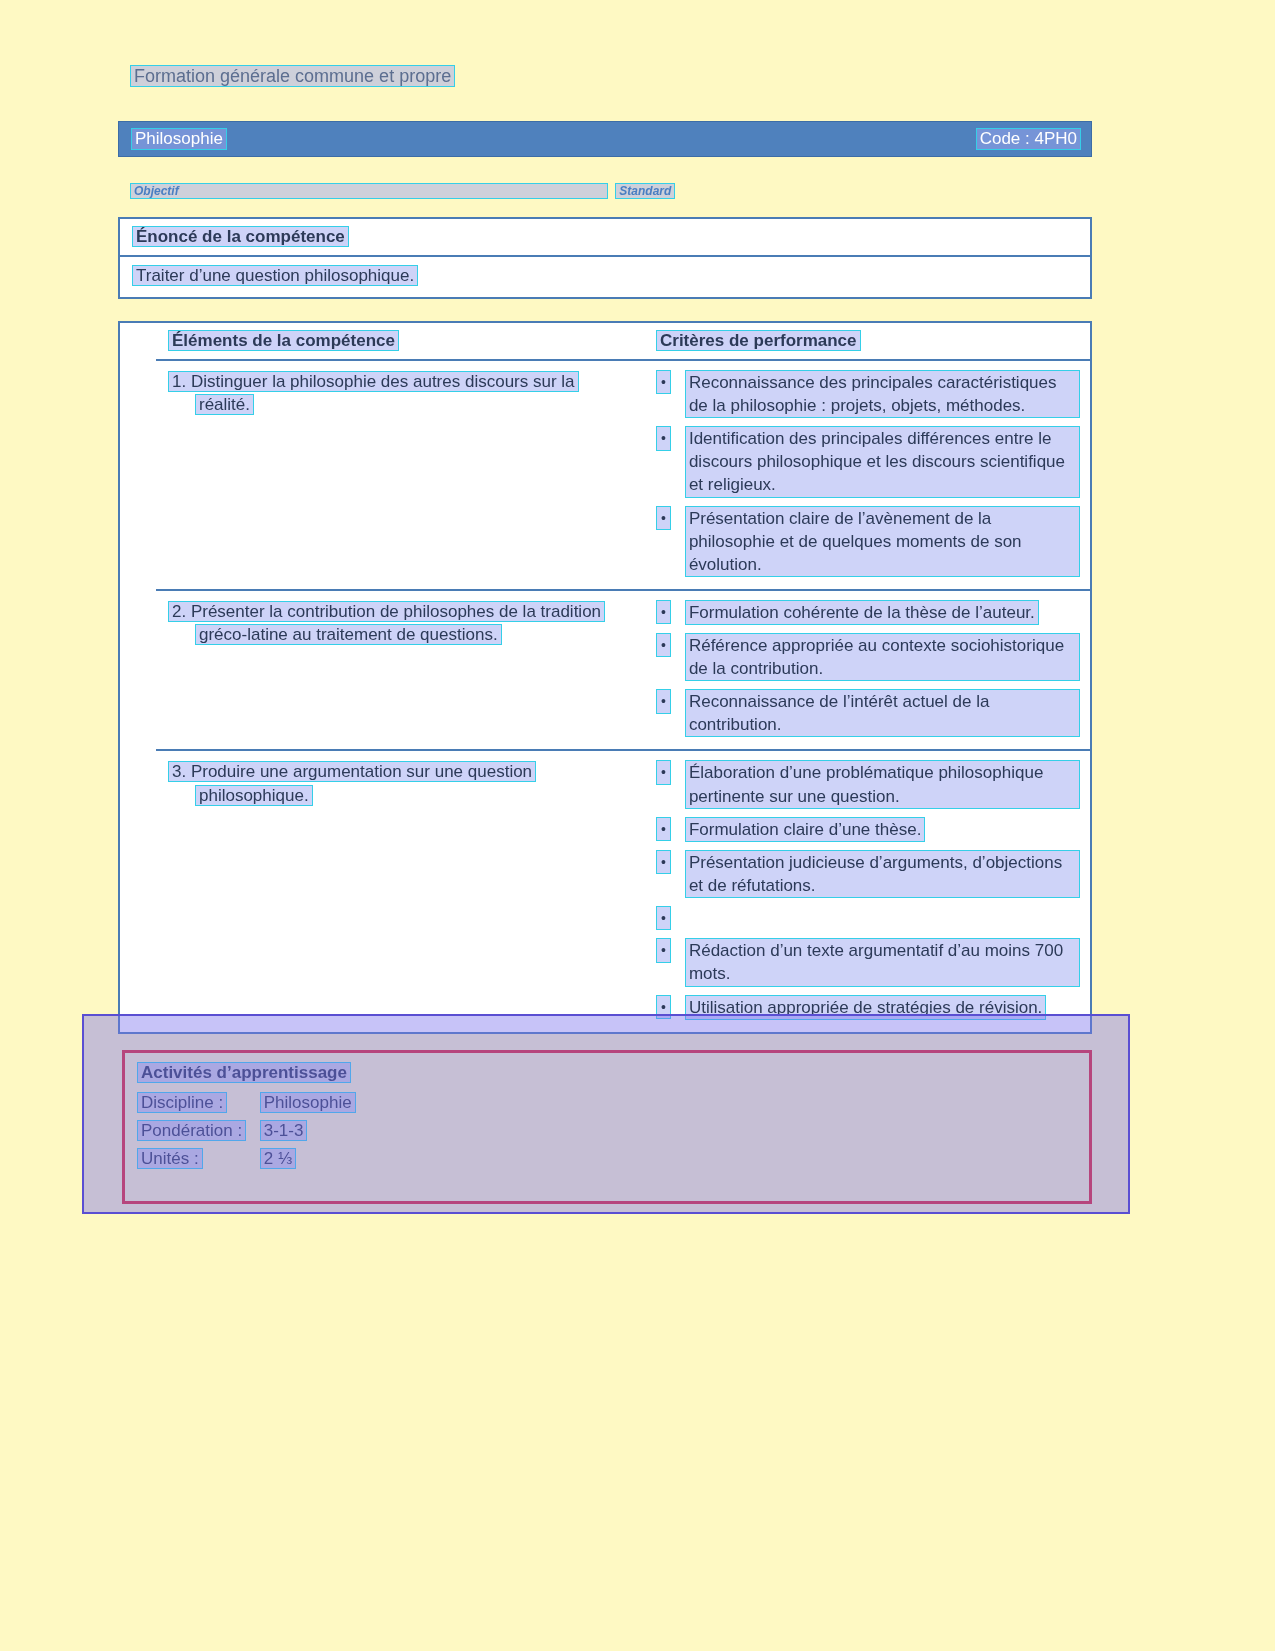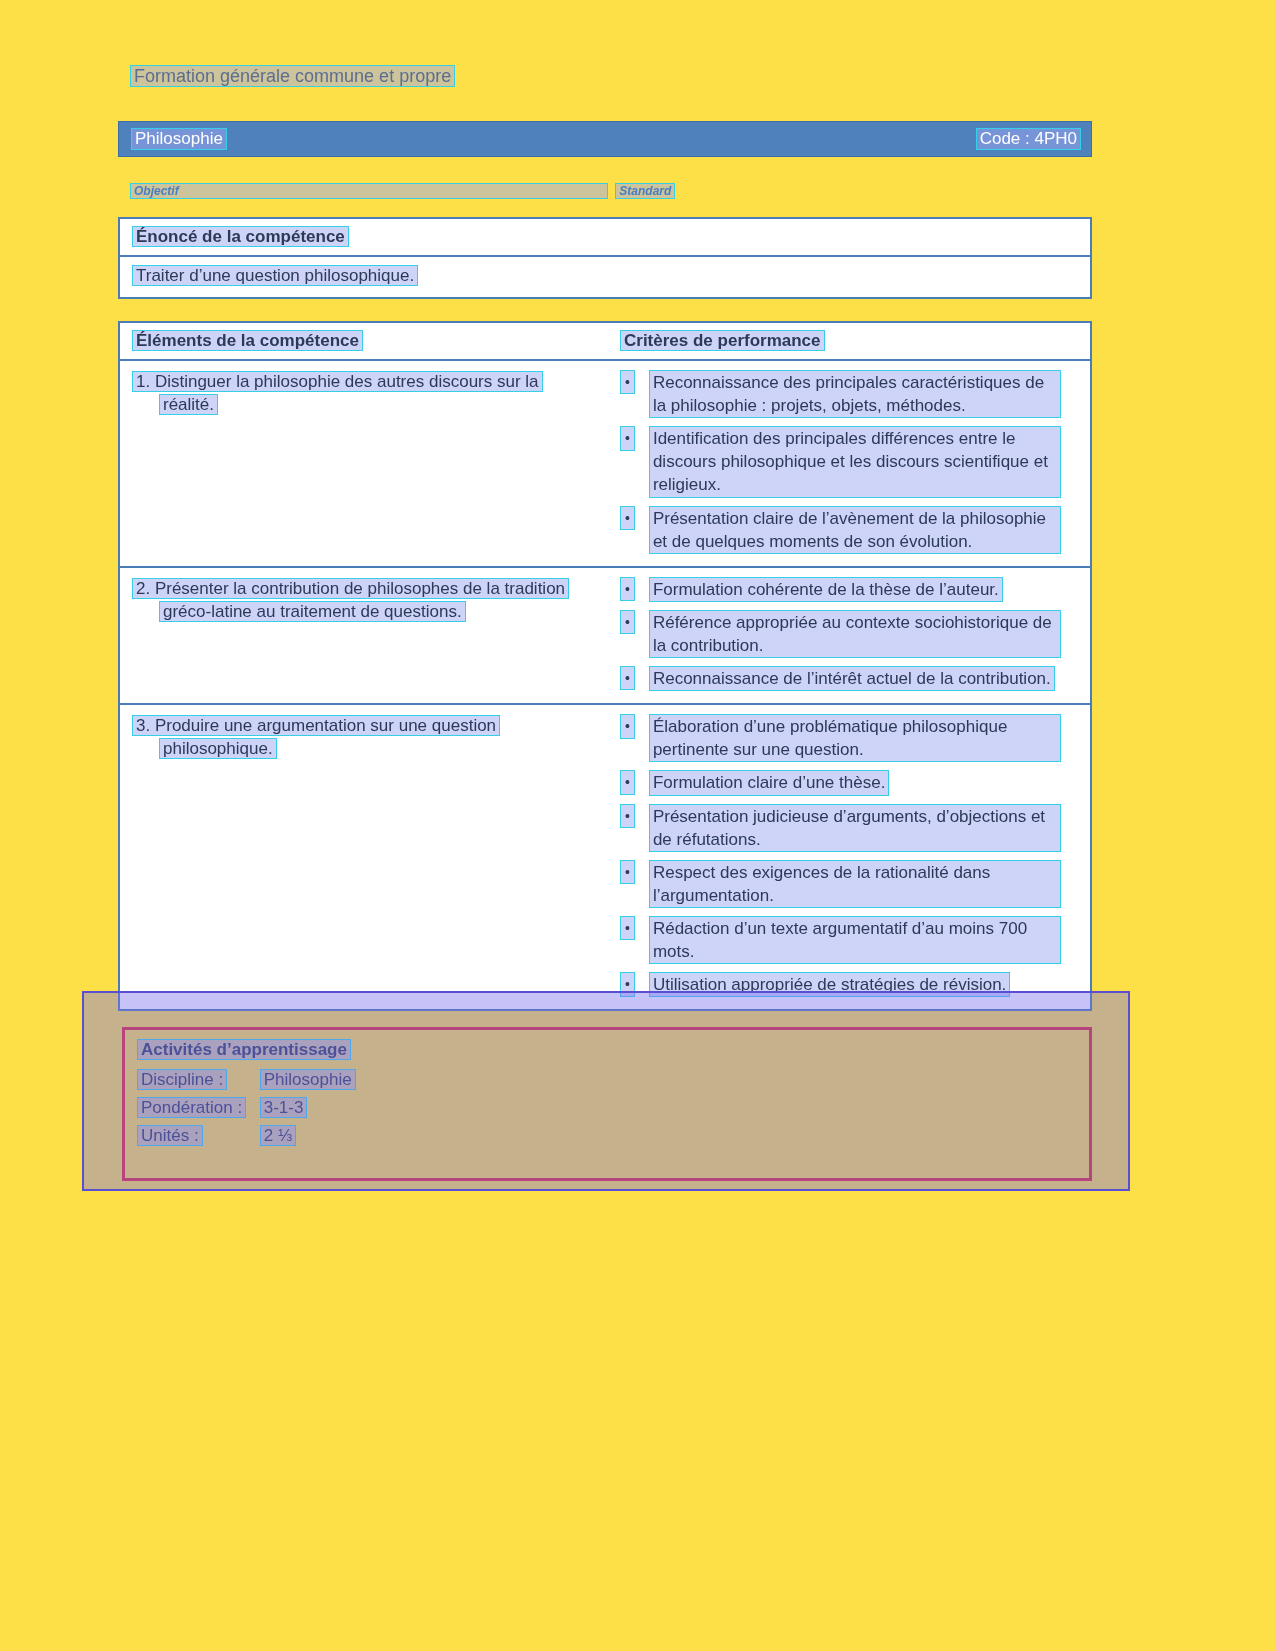--- a/index.html
+++ b/index.html
@@ -1,18 +1,18 @@
 <!DOCTYPE html>
 <html><head>
 <meta charset="utf-8">
 <style>
   * { margin:0; padding:0; box-sizing:border-box; }
   html,body { background:#ffffff; }
   .page {
-    position:relative; width:1275px; height:1651px; background:#fde047;
+    position:relative; width:1275px; height:1651px; background:#fef9c3;
     font-family:"Liberation Sans","DejaVu Sans",sans-serif;
     color:#2c3a58; font-size:17px; overflow:hidden;
   }
   
   .hl {
     background:rgba(158,168,242,0.5);
     border:1px solid #35cfe8;
     padding:0 3px;
     box-decoration-break:clone;
     -webkit-box-decoration-break:clone;
@@ -30,21 +30,21 @@
 
   .obj-std { margin:26px 0 0 130px; color:#4a7ec2; font-weight:bold; font-style:italic; font-size:12px; }
   .obj-std .obj { display:inline-block; width:478px; }
   .obj-std .std { margin-left:4px; }
 
   .tbl { margin-left:118px; width:974px; border:2px solid #4a7cb5; background:#ffffff; }
   .enonce { margin-top:18px; }
   .tbl-header { padding:8px 12px; border-bottom:2px solid #4a7cb5; font-weight:bold; }
   .tbl-body { padding:9px 12px 11px; }
 
-  .comp { margin-top:22px; }
+  .comp { margin-top:22px;padding-left:36px; }
   .comp-grid { display:grid; grid-template-columns:490px 1fr; }
   .comp-header { border-bottom:2px solid #4a7cb5; font-weight:bold; }
   .comp-header .cell-left, .comp-header .cell-right { padding:8px 10px 8px 12px; }
   .comp-header .cell-right { padding-left:10px; }
   .comp-row + .comp-row { border-top:2px solid #4a7cb5; }
   .comp-row .cell-left { padding:9px 10px 12px 12px; }
   .comp-row .cell-right { padding:9px 10px 12px 10px; }
   .element-text { padding-left:27px; text-indent:-27px; line-height:1.36; max-width:458px; }
   .crit { display:flex; align-items:flex-start; gap:14px; margin-bottom:8px; line-height:1.36; }
   .crit:last-child { margin-bottom:0; }
@@ -154,21 +154,20 @@
         <div class="crit">
           <span class="bullet hl">•</span>
           <span class="text hl">Formulation claire d’une thèse.</span>
         </div>
         <div class="crit">
           <span class="bullet hl">•</span>
           <span class="text hl">Présentation judicieuse d’arguments, d’objections et de réfutations.</span>
         </div>
         <div class="crit">
           <span class="bullet hl">•</span>
-          <span class="text hl">Respect des exigences de la rationalité dans l’argumentation.</span>
         </div>
         <div class="crit">
           <span class="bullet hl">•</span>
           <span class="text hl">Rédaction d’un texte argumentatif d’au moins 700 mots.</span>
         </div>
         <div class="crit">
           <span class="bullet hl">•</span>
           <span class="text hl">Utilisation appropriée de stratégies de révision.</span>
         </div>
       </div>

